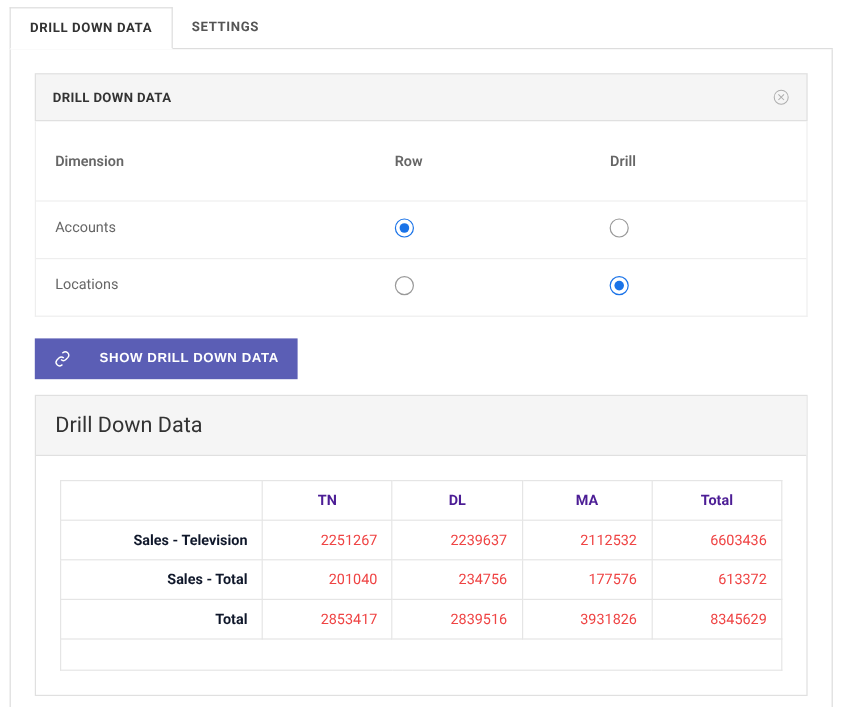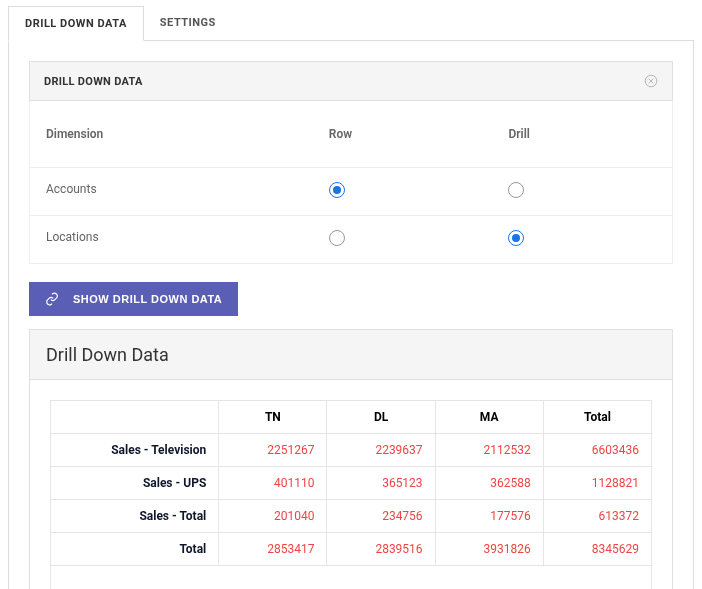--- a/index.html
+++ b/index.html
@@ -14,28 +14,28 @@
 .close-ic{width:14px;height:14px;cursor:pointer;opacity:.5}
 .dim-grid{border:1px solid #eee;border-top:none;margin-bottom:18px}
 .dim-row{display:flex;border-bottom:1px solid #eee}
 .dim-row:last-child{border-bottom:none}
 .dim-row.hdr{padding:12px 0;font-size:12px;font-weight:600;color:#333}
 .dim-cell{flex:1;padding:14px 16px;font-size:12px;color:#666}
 .dim-cell.c1{flex:1.7}
 .radio{width:16px;height:16px;border:1px solid #999;border-radius:50%;display:inline-block;position:relative;cursor:pointer;background:#fff}
 .radio.checked{border-color:#1a73e8}
 .radio.checked::after{content:'';position:absolute;top:3px;left:3px;width:8px;height:8px;background:#1a73e8;border-radius:50%}
-.btn{display:inline-flex;align-items:center;gap:14px;background:#5b5eb5;color:#fff;border:none;padding:10px 16px;font-size:11px;font-weight:700;letter-spacing:.5px;cursor:pointer}
+.btn{display:inline-flex;align-items:center;gap:24px;background:#5b5eb5;color:#fff;border:none;padding:10px 16px;font-size:11px;font-weight:700;letter-spacing:.5px;cursor:pointer}
 .btn svg{width:14px;height:14px}
 .data-panel{border:1px solid #e0e0e0;margin-top:13px}
 .data-hdr{background:#f5f5f5;border-bottom:1px solid #e0e0e0;padding:14px 16px;font-size:18px;color:#333;font-weight:400}
 .data-body{padding:20px}
 table{width:100%;border-collapse:collapse}
 th,td{border:1px solid #e5e5e5;padding:9px 12px;font-size:12px}
-th{font-weight:700;text-align:center;color:#000000}
+th{font-weight:700;text-align:center;color:#4c1d95}
 th.rlabel{width:28%}
 td.rlabel{font-weight:700;text-align:right;color:#0f172a}
 td.num{text-align:right;color:#ef4444}
 .footer-row{height:26px}
 .footer-row td{border-top:none}
 </style>
 </head>
 <body>
 
 <div class="wrap">
@@ -94,27 +94,20 @@
           </thead>
           <tbody id="table-body">
               <tr>
                 <td class="rlabel">Sales - Television</td>
                 <td class="num">2251267</td>
                 <td class="num">2239637</td>
                 <td class="num">2112532</td>
                 <td class="num">6603436</td>
               </tr>
               <tr>
-                <td class="rlabel">Sales - UPS</td>
-                <td class="num">401110</td>
-                <td class="num">365123</td>
-                <td class="num">362588</td>
-                <td class="num">1128821</td>
-              </tr>
-              <tr>
                 <td class="rlabel">Sales - Total</td>
                 <td class="num">201040</td>
                 <td class="num">234756</td>
                 <td class="num">177576</td>
                 <td class="num">613372</td>
               </tr>
               <tr>
                 <td class="rlabel">Total</td>
                 <td class="num">2853417</td>
                 <td class="num">2839516</td>

